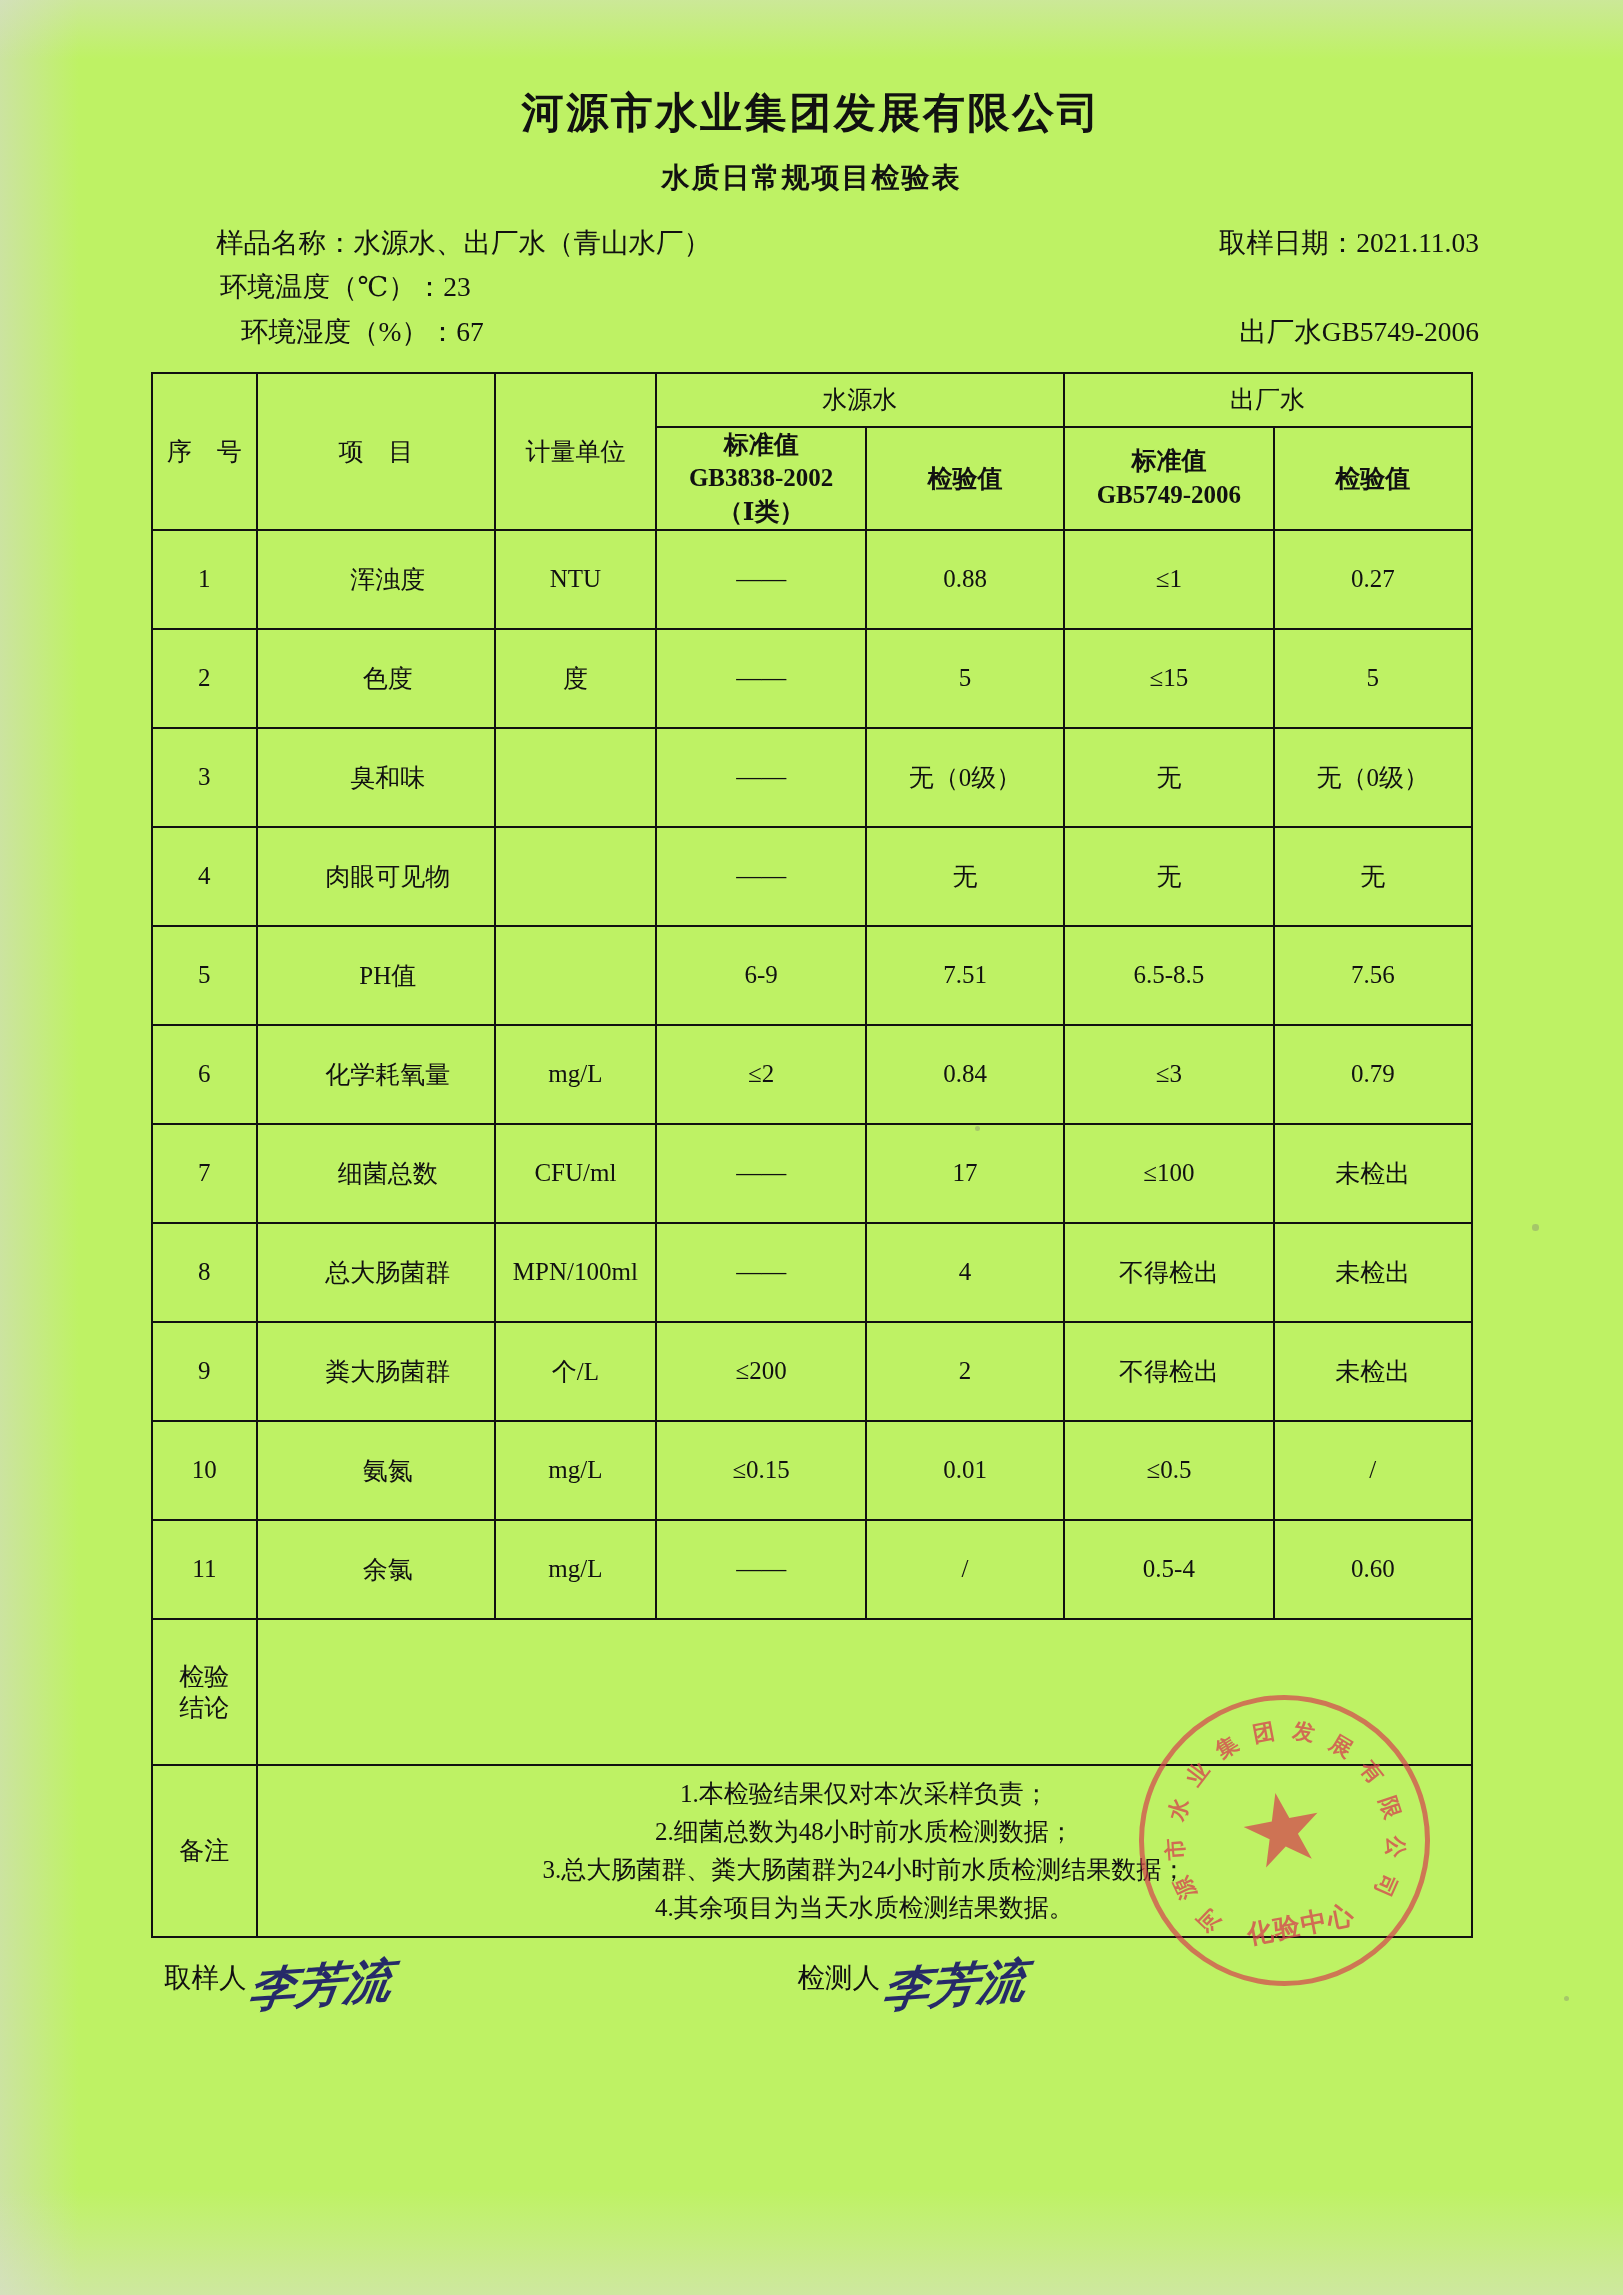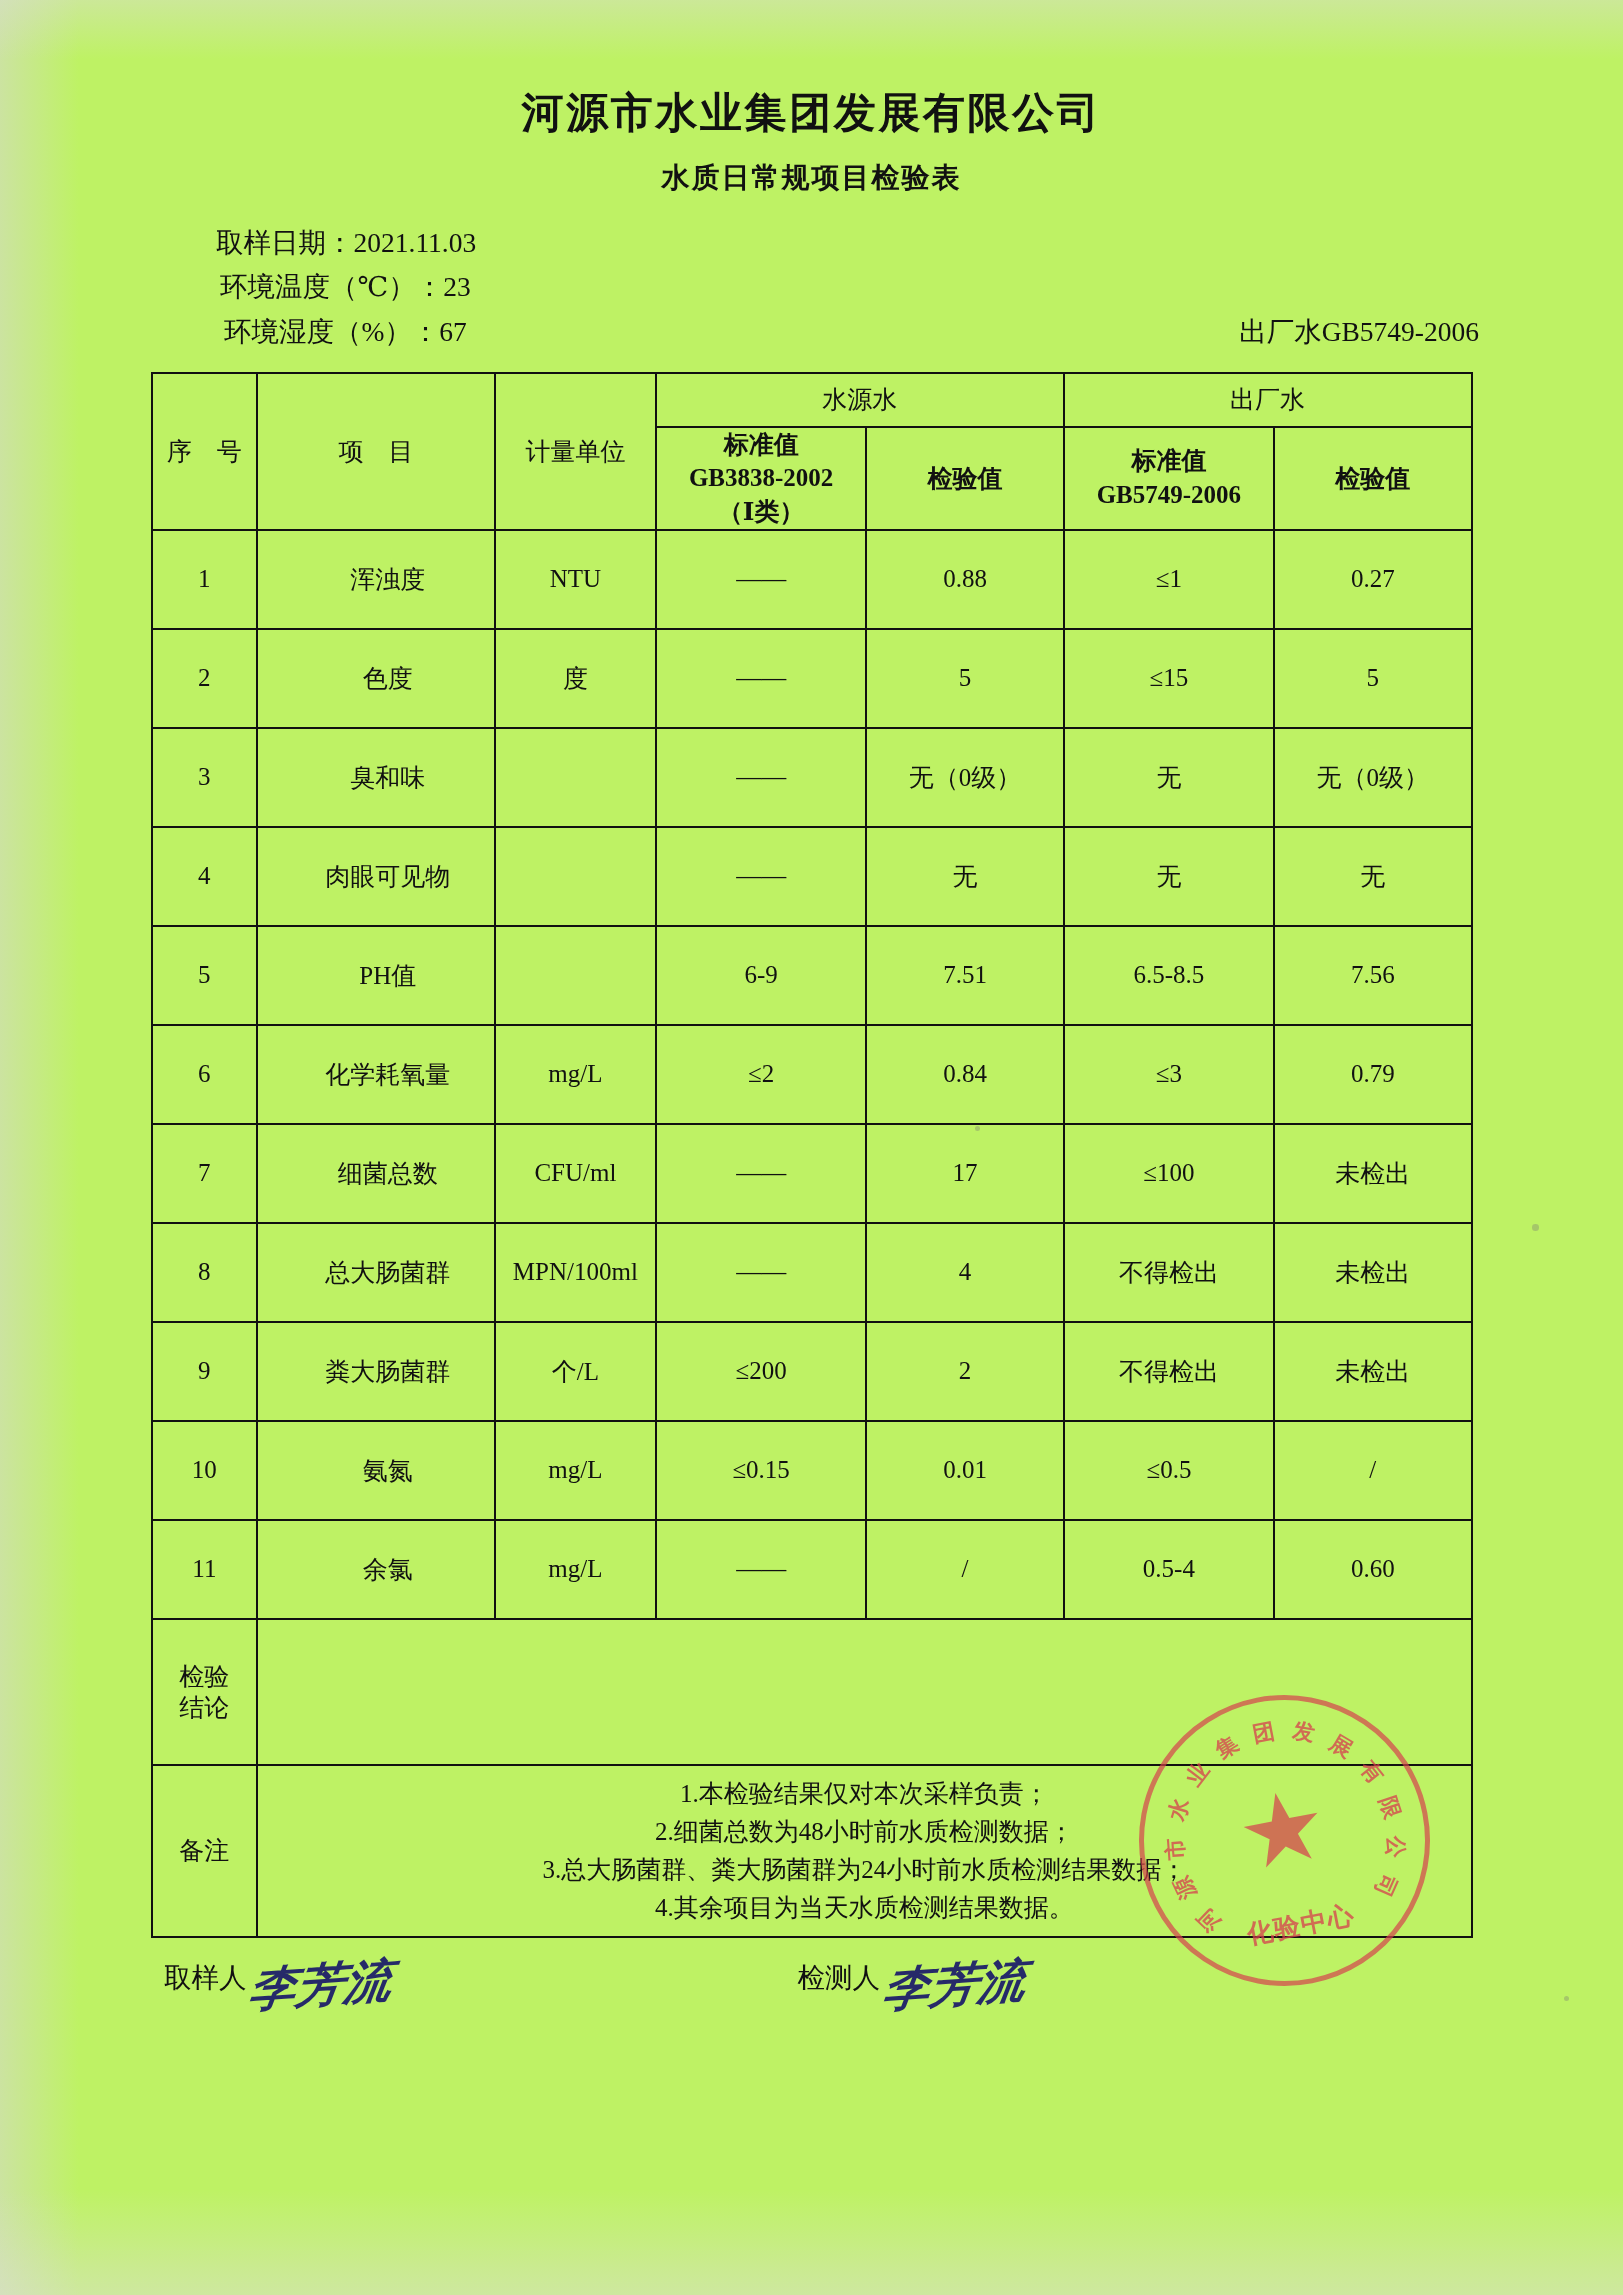--- a/index.html
+++ b/index.html
@@ -71,21 +71,21 @@
     line-height: 1.62;
   }
   .meta-row {
     display: flex;
     justify-content: space-between;
     white-space: nowrap;
   }
   .meta-left { }
   .meta-right { padding-right: 13px; }
   .meta-row.indent-1 .meta-left { padding-left: 3.9px; }
-  .meta-row.indent-2 .meta-left { padding-left: 7.9px; }
+  .meta-row.indent-2 .meta-left { padding-left: 7.9px; margin-left: 17px; }
 
   table.report {
     border-collapse: collapse;
     margin: 17px auto 0 auto;
     width: 1322px;
     table-layout: fixed;
     background: transparent;
   }
   table.report th, table.report td {
     border: 2px solid #111;
@@ -220,20 +220,21 @@
   <div class="speck" style="left:1564px;top:1996px;width:5.2px;height:5.2px;"></div>
   <div class="speck" style="left:975px;top:1126px;width:4.6px;height:4.6px;"></div>
 
   <div class="content">
 
     <div class="title-main">河源市水业集团发展有限公司</div>
     <div class="title-sub">水质日常规项目检验表</div>
 
     <div class="meta">
       <div class="meta-row">
+        <span class="meta-left">样品名称：水源水、出厂水（青山水厂）</span>
         <span class="meta-right">取样日期：2021.11.03</span>
       </div>
       <div class="meta-row indent-1">
         <span class="meta-left">环境温度（℃）：23</span>
       </div>
       <div class="meta-row indent-2">
         <span class="meta-left">环境湿度（%）：67</span>
         <span class="meta-right">出厂水GB5749-2006</span>
       </div>
     </div>

